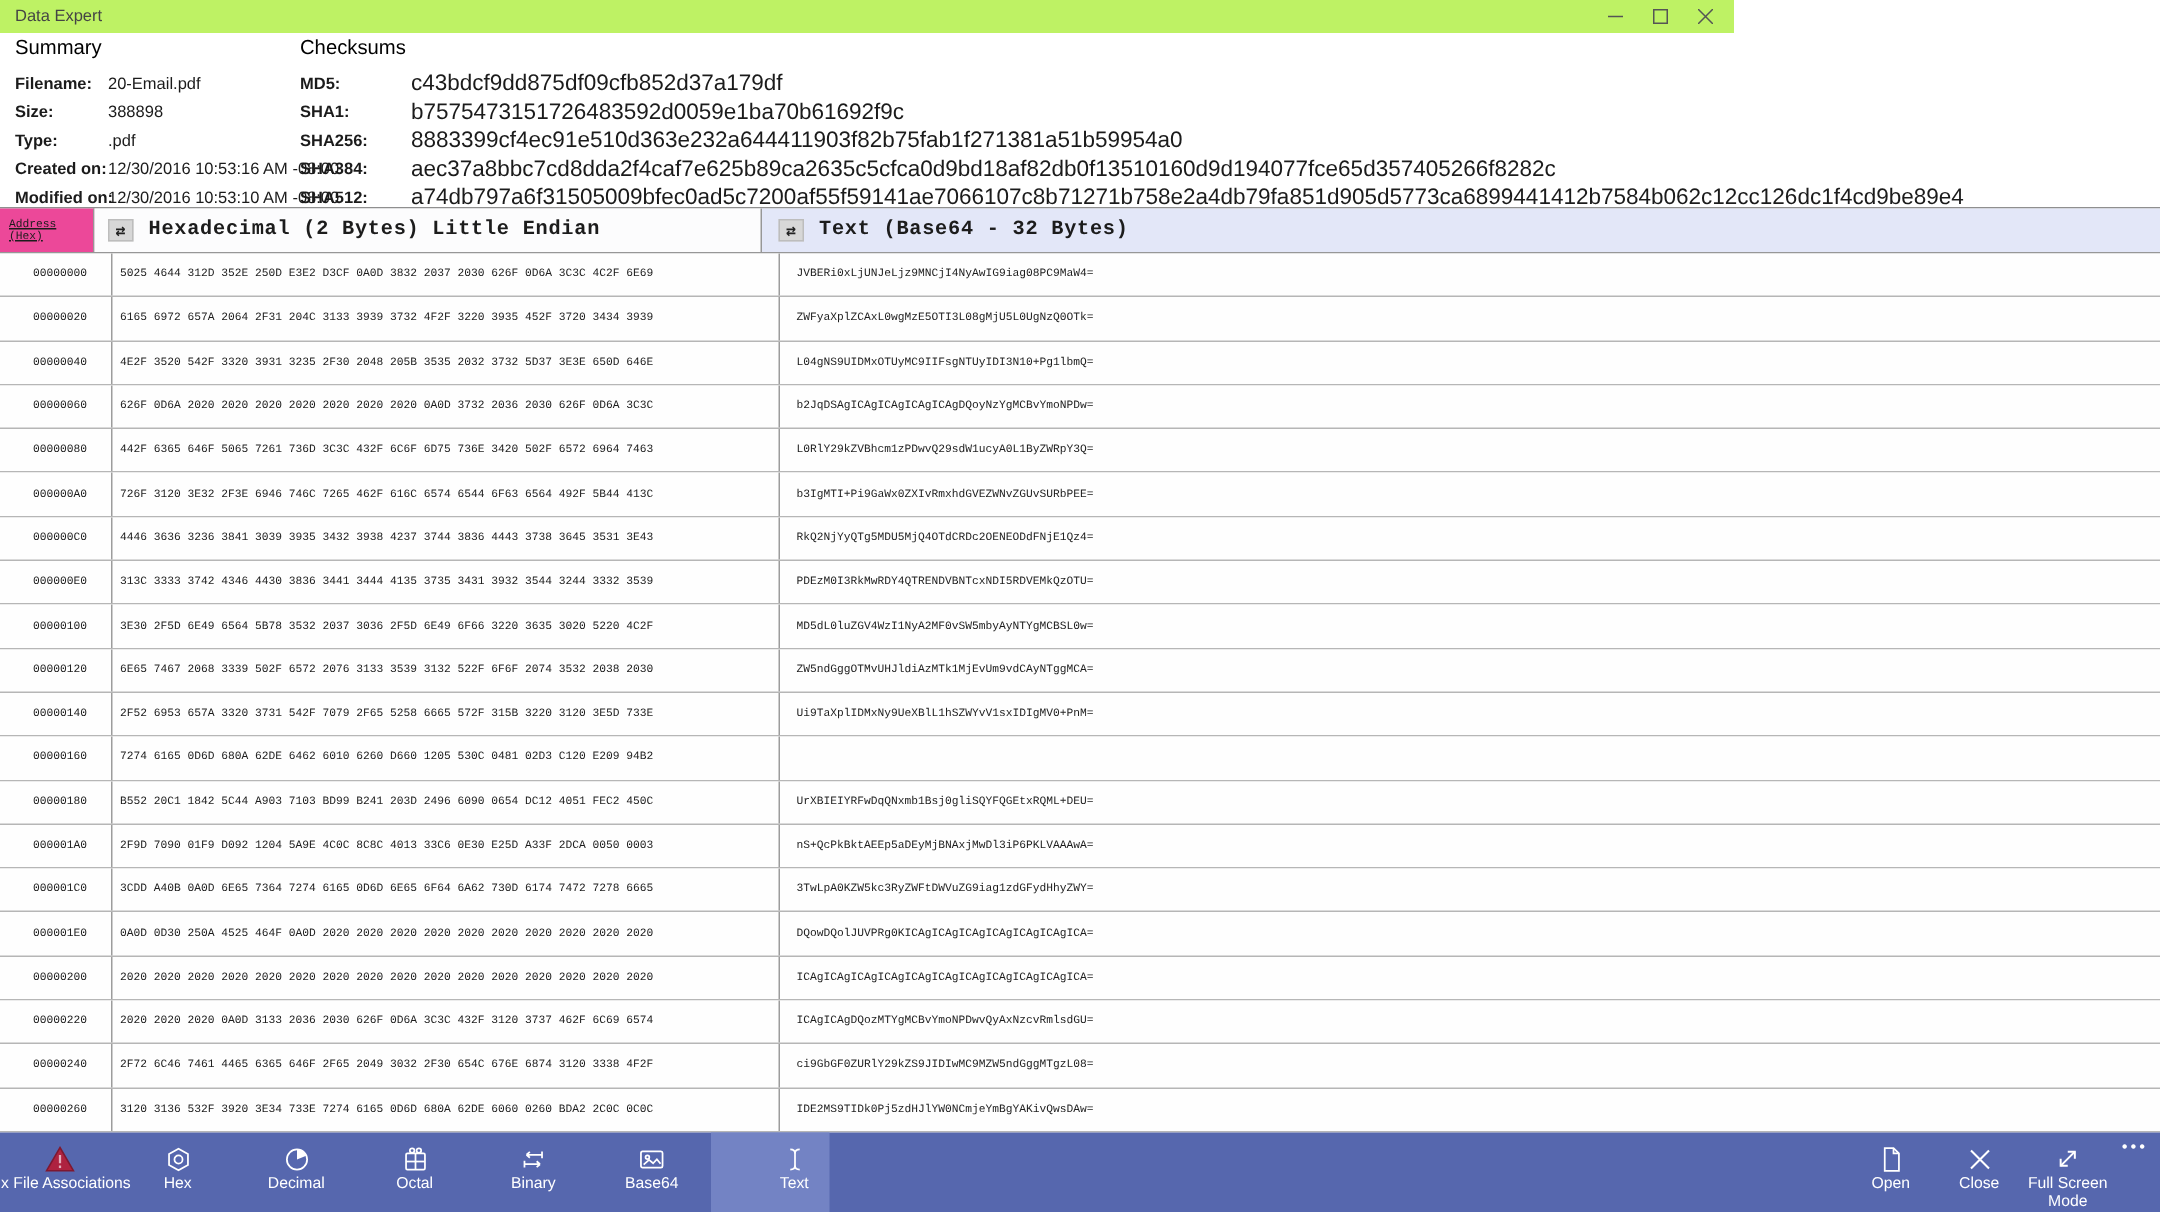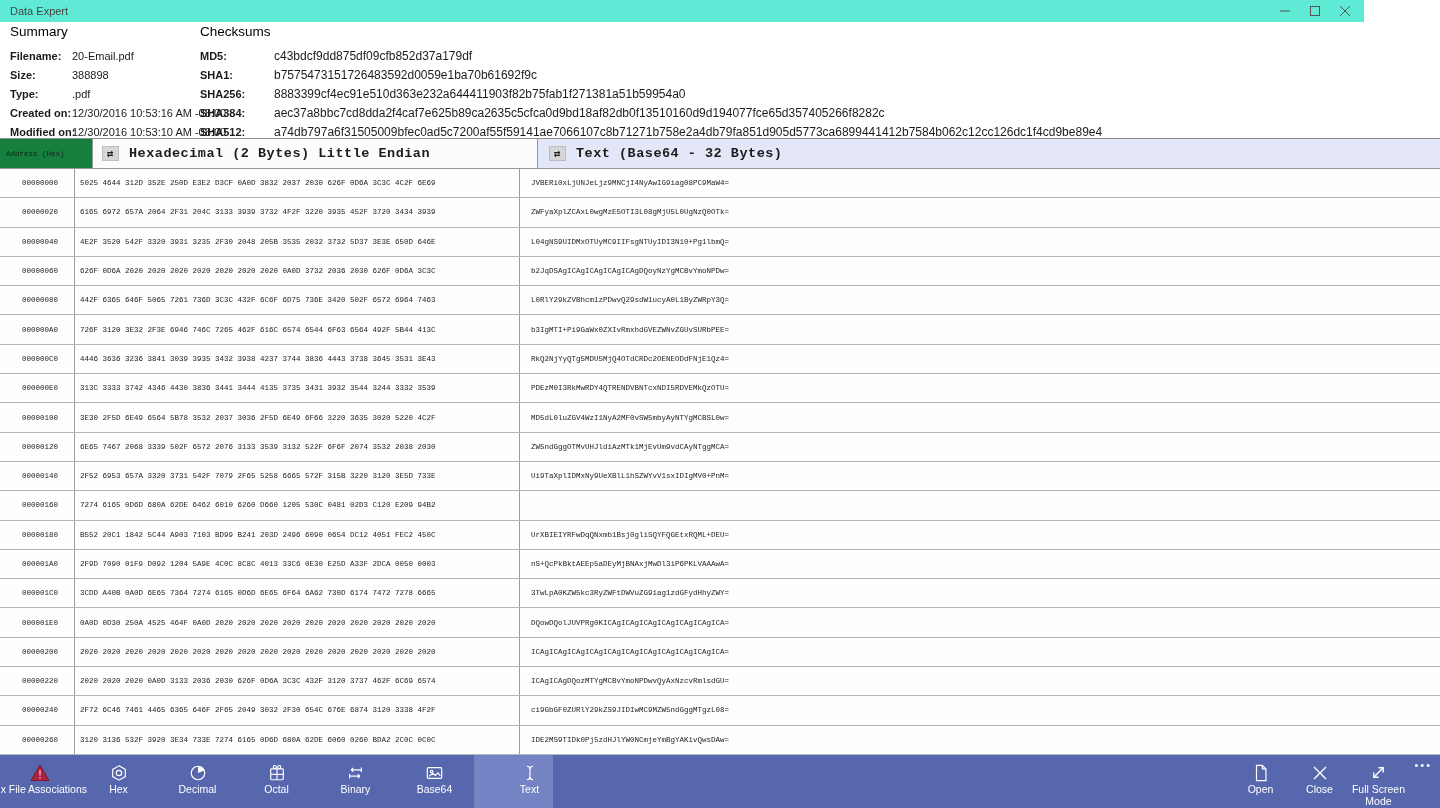--- a/index.html
+++ b/index.html
@@ -1,45 +1,45 @@
 <!DOCTYPE html>
 <html><head>
 <meta charset="utf-8">
 <style>
   * { box-sizing: border-box; margin: 0; padding: 0; }
   html, body { width: 1440px; height: 808px; overflow: hidden; }
   body { position: relative; background: #ffffff; font-family: "Liberation Sans", sans-serif; }
 
   
-  .titlebar { position: absolute; top: 0; left: 0; width: 1364px; height: 22px; background: #5eead4; }
+  .titlebar { position: absolute; top: 0; left: 0; width: 1156px; height: 22px; background: #bef264; }
   .title-text { position: absolute; left: 10px; top: 5px; font-size: 11px; color: #454545; }
   .win-controls { position: absolute; right: 4px; top: 0; height: 22px; display: flex; }
   .win-btn { width: 30px; height: 22px; display: flex; align-items: center; justify-content: center; }
   .win-btn svg { display: block; }
 
   
   .info { position: absolute; top: 22px; left: 0; width: 1440px; height: 116px; background: #fff; }
   .info-block { position: absolute; top: 2px; }
   .summary-block { left: 10px; }
   .checksums-block { left: 200px; }
   .section-heading { font-size: 13.5px; font-weight: normal; color: #000; margin-bottom: 7px; }
   .kv { display: grid; grid-auto-rows: 19px; align-items: center; font-size: 11px; color: #1b1b1b; }
   .summary-kv { grid-template-columns: 62px auto; }
   .checksums-kv { grid-template-columns: 74px auto; }
   .kv .k { font-weight: bold; white-space: nowrap; }
   .kv .v { white-space: nowrap; }
-  .checksums-kv .v { font-size: 12px; }
+  .checksums-kv .v { font-size: 15px; }
 
   
   .hex-table { position: absolute; top: 138px; left: 0; width: 1440px; height: 617px;
                border-top: 1px solid #8f8f8f; display: flex; flex-direction: column;
                font-family: "Liberation Mono", monospace; color: #1c1c1c; }
   .thead { height: 30px; display: flex; border-bottom: 1px solid #979797; flex: 0 0 30px; }
   .th { display: flex; align-items: center; }
-  .th-address { width: 93px; border-right: 1px solid #979797; padding-left: 6px; font-size: 7.5px; background: #15803d; }
+  .th-address { width: 63px; border-right: 1px solid #979797; padding-left: 6px; font-size: 7.5px; background: #ec4899; text-decoration: underline; }
   .th-hex { width: 445px; border-right: 1px solid #979797; padding-left: 9px; background: #fcfcfd;
             font-size: 13.5px; font-weight: bold; letter-spacing: 0.5px; }
   .th-text { flex: 1; padding-left: 11px; background: #e3e7f8; font-size: 13.5px; font-weight: bold; letter-spacing: 0.5px; }
   .swap-box { width: 17px; height: 15px; background: #d7d7d7; border: 1px solid #bdbdbd;
               display: inline-flex; align-items: center; justify-content: center;
               font-size: 11px; color: #222; margin-right: 10px; flex: 0 0 auto; }
   .tbody { flex: 1 1 auto; display: flex; flex-direction: column; }
   .row { flex: 1 1 auto; display: flex; border-bottom: 1px solid #b6b6b6; background: #fefefe; }
   .cell { display: flex; align-items: center; font-size: 7.5px; }
   .cell-address { width: 75px; border-right: 1px solid #9c9c9c; padding-left: 22px; }

